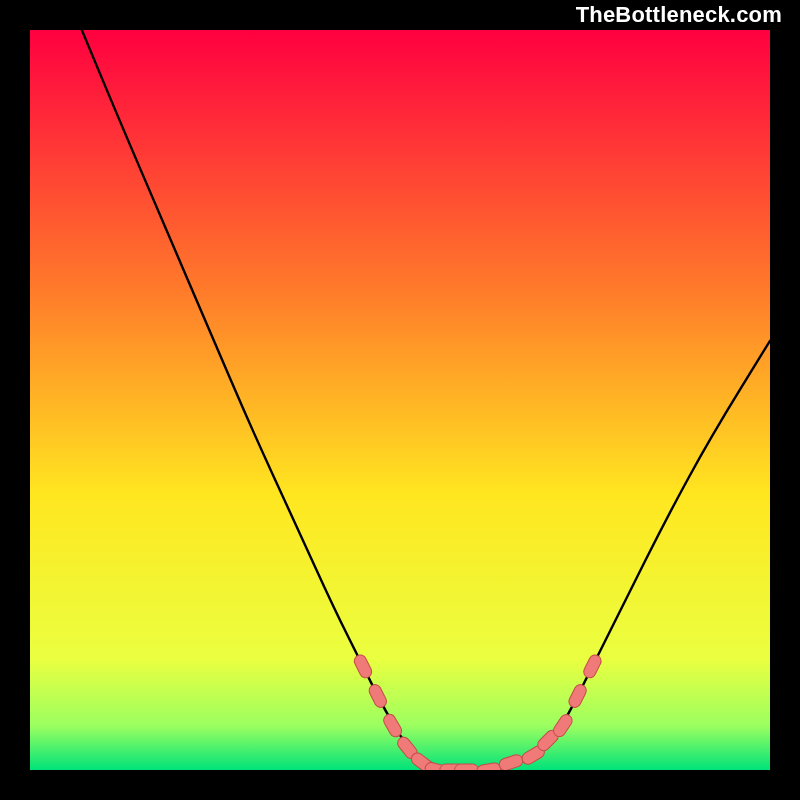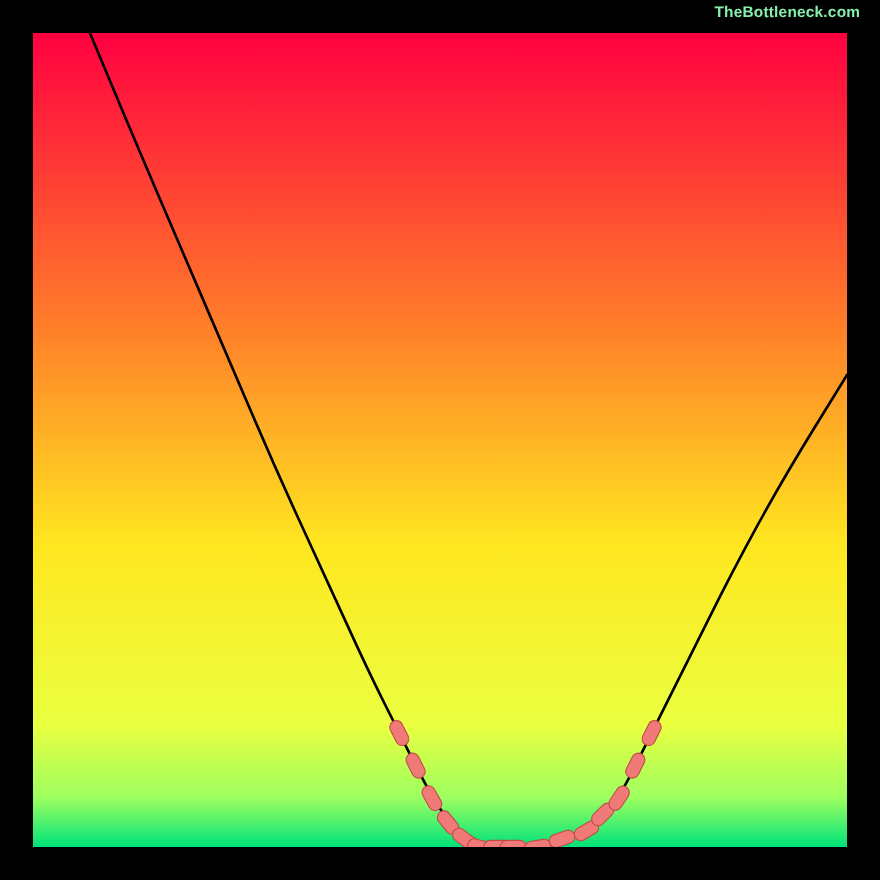--- a/index.html
+++ b/index.html
@@ -16,23 +16,23 @@
     top: 0;
     width: 800px;
     height: 800px;
     background: #000;
   }
   .attribution {
     position: absolute;
     top: 2px;
     right: 18px;
     font-family: Arial, Helvetica, sans-serif;
-    font-size: 14px;
+    font-size: 22px;
     font-weight: bold;
-    color: #86efac;
+    color: #ffffff;
     letter-spacing: 0.2px;
   }
   .plot {
     position: absolute;
     left: 30px;
     top: 30px;
     width: 740px;
     height: 740px;
   }
 </style>

